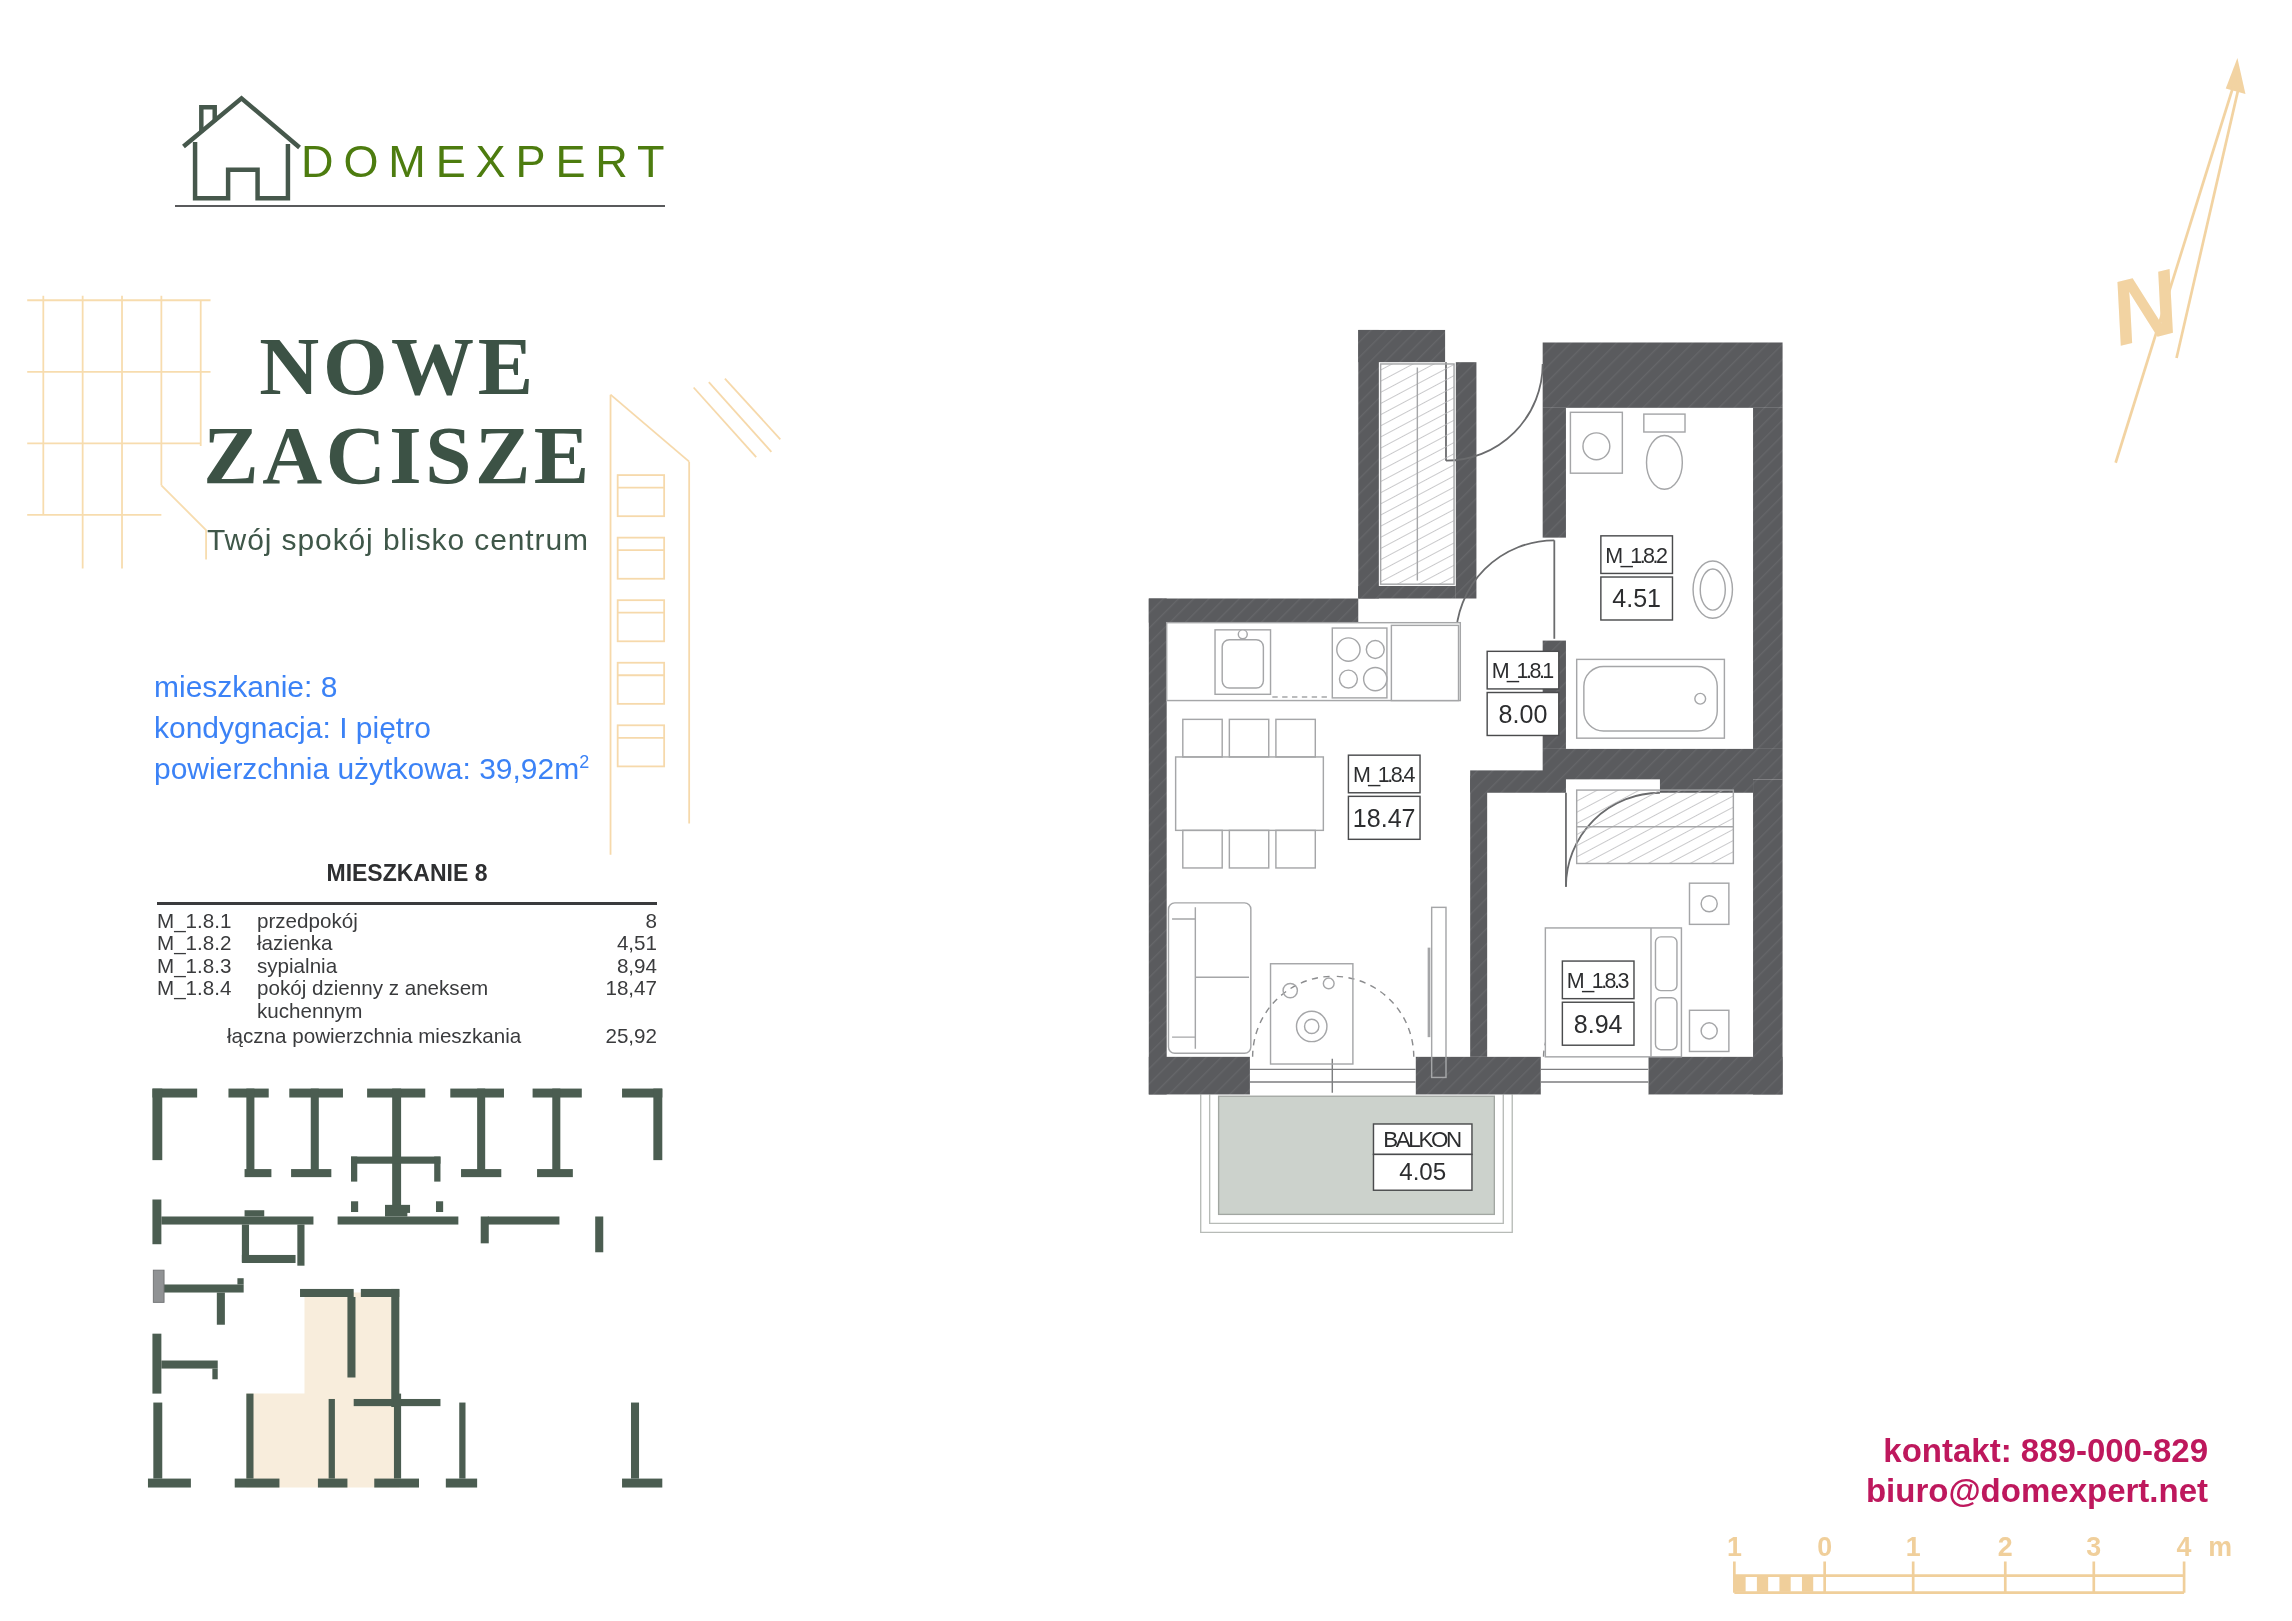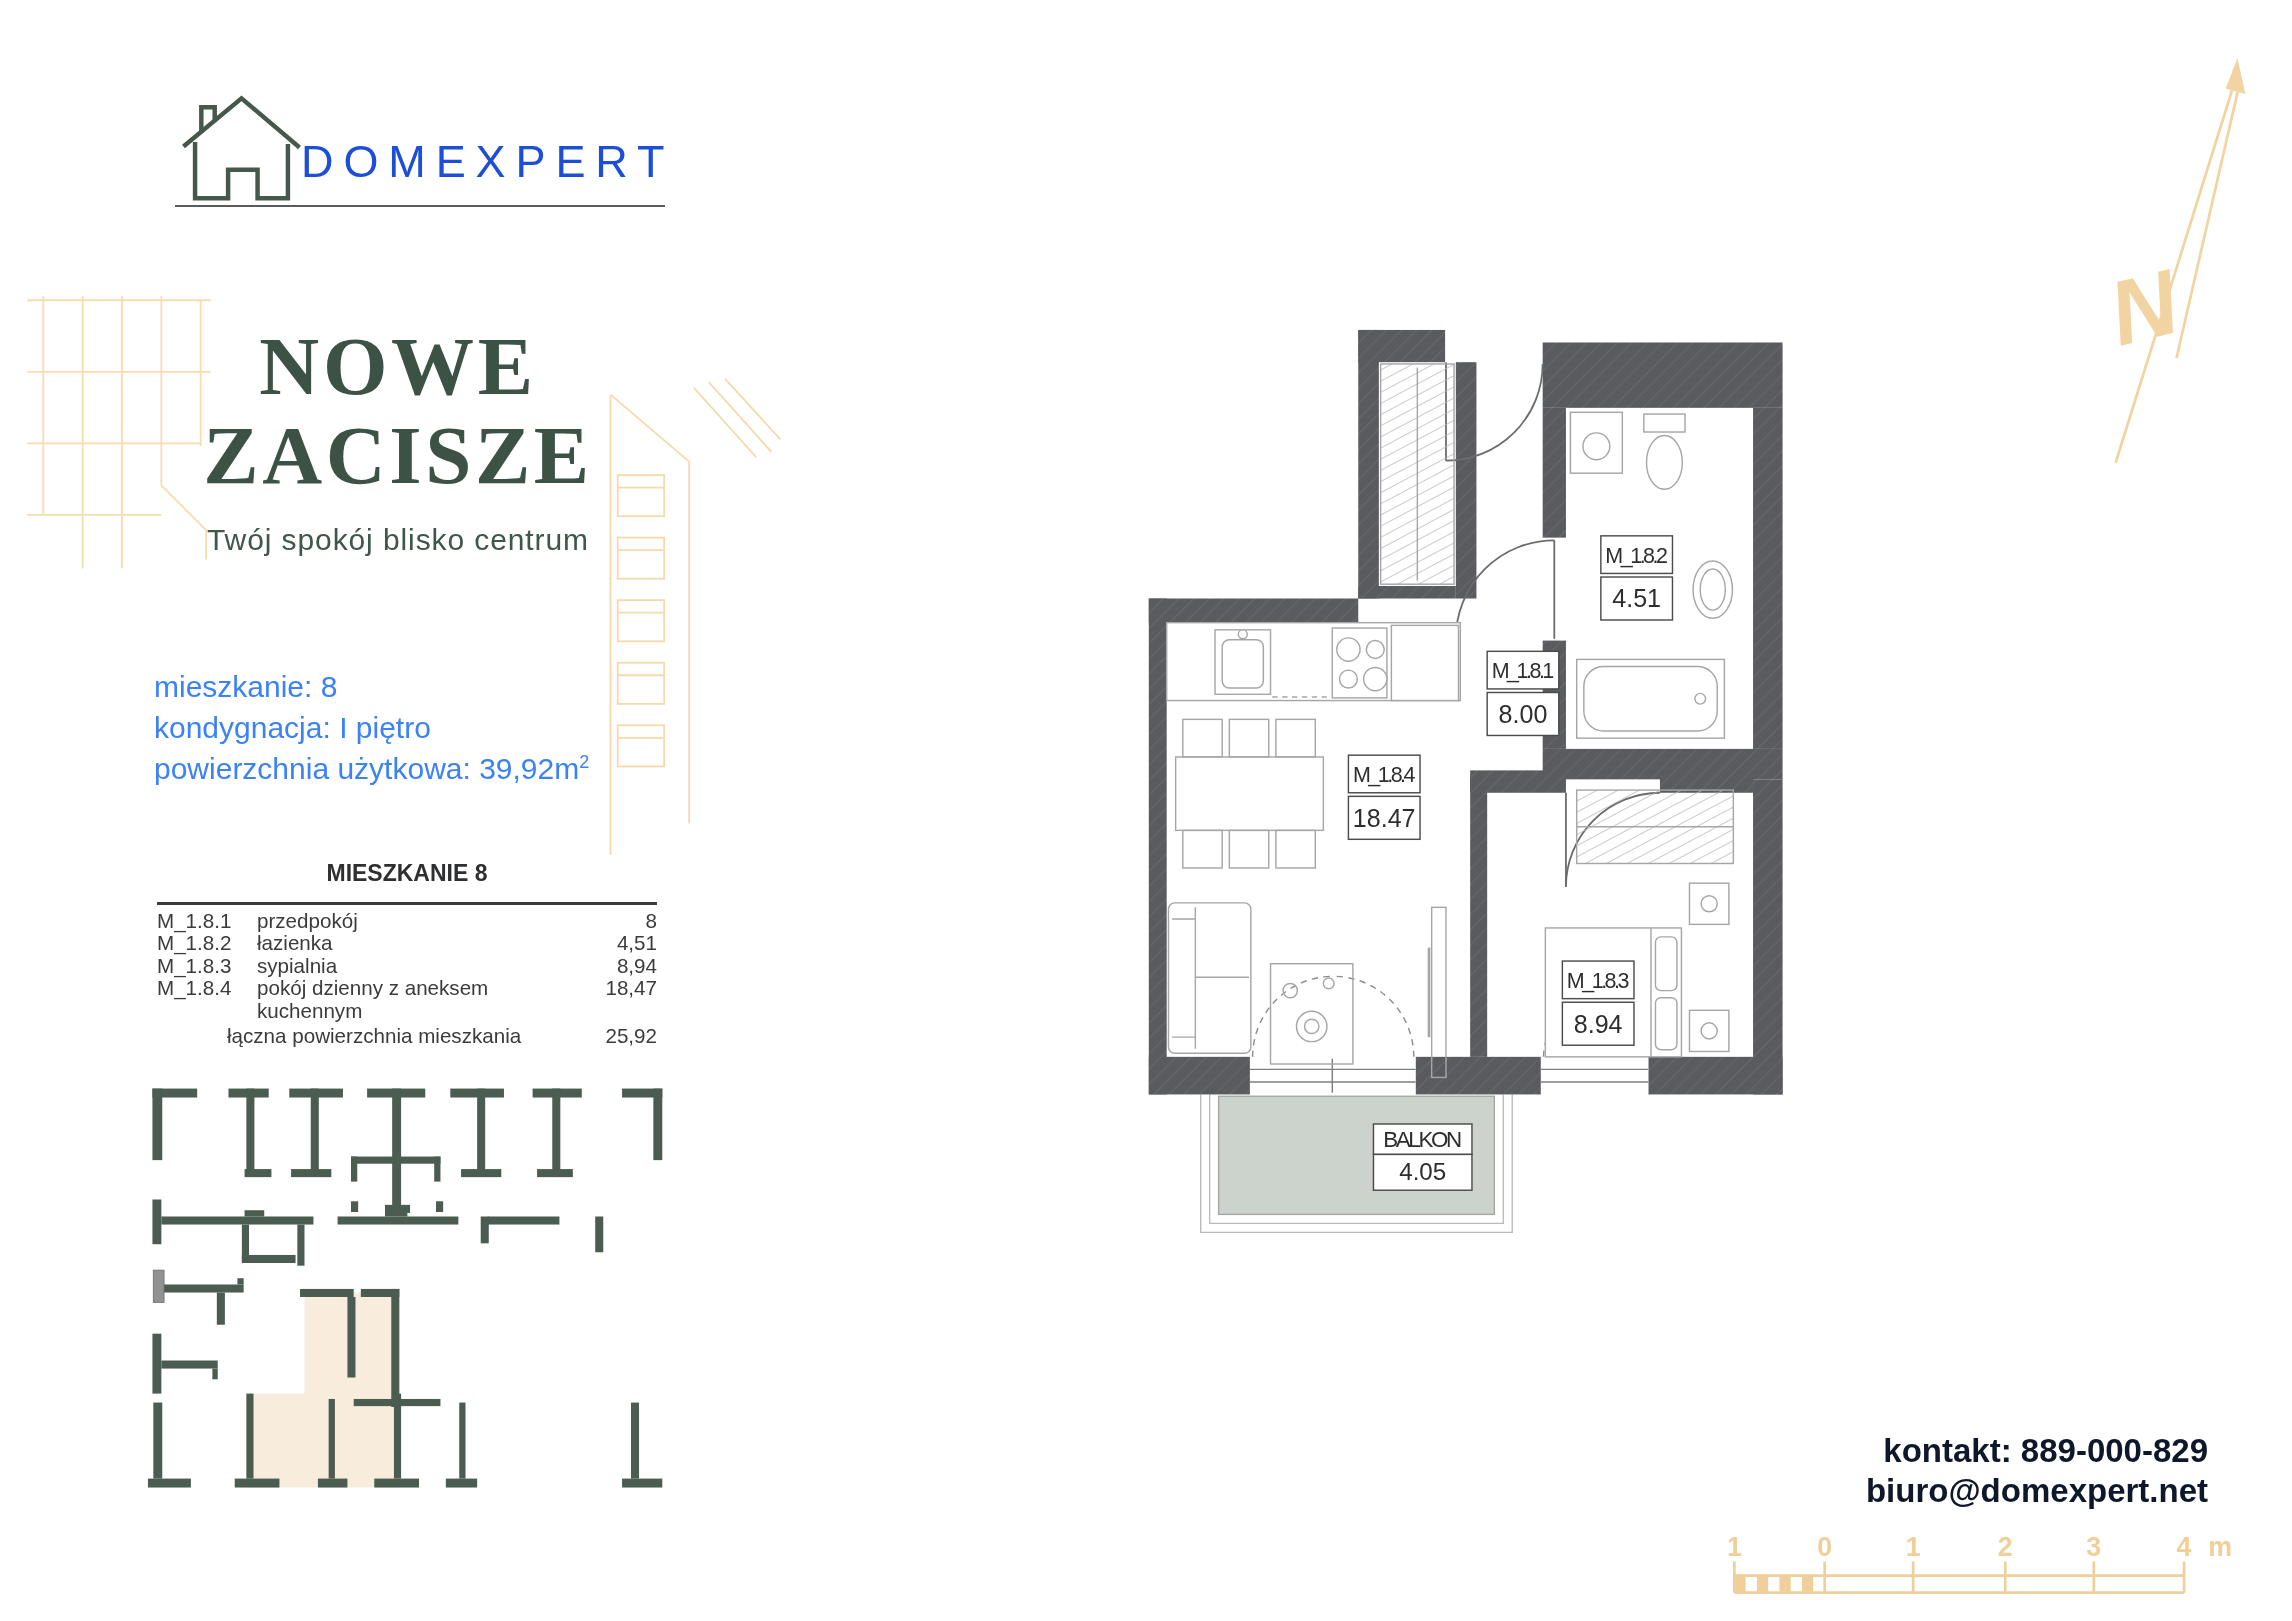--- a/index.html
+++ b/index.html
@@ -1,20 +1,20 @@
 <!DOCTYPE html>
 <html style="font-size:14.3px"><head>
 <meta charset="utf-8">
 <style>
   html,body{margin:0;padding:0;background:#fff;}
   .page{position:relative;width:2293px;height:1621px;background:#ffffff;overflow:hidden;
         font-family:"Liberation Sans",sans-serif;}
   
   .brand-text{position:absolute;left:301px;top:136px;font-size:45px;letter-spacing:9.9px;
-              color:#1d4ed8;font-weight:400;}
+              color:#4d7c0f;font-weight:400;}
   .brand-rule{position:absolute;left:175px;top:205px;width:490px;height:1.8px;background:#595a5c;}
   
   .hero{position:absolute;left:134px;top:322px;width:528px;text-align:center;color:#3c5245;}
   .hero .t1,.hero .t2{font-family:"Liberation Serif",serif;font-weight:bold;font-size:83px;
                       line-height:89px;letter-spacing:3.6px;}
   .hero .sub{margin-top:23px;font-size:30px;letter-spacing:0.9px;color:#3f5749;font-weight:400;}
   
   .unit-info{position:absolute;left:154px;top:663px;font-size:30px;line-height:35px;color:#3b82f6;}
   .unit-info sup{font-size:60%;}
   
@@ -22,21 +22,21 @@
   .t-title{text-align:center;font-weight:bold;font-size:23px;margin-bottom:15px;color:#2e2f31;}
   .t-rule{height:2.7px;background:#3a3b3d;margin-bottom:5.4px;}
   .t-row{display:flex;font-size:20.6px;line-height:22.4px;}
   .t-code{width:100px;flex:none;}
   .t-name{flex:1;}
   .t-area{width:76px;flex:none;text-align:right;}
   .t-row.total{font-weight:normal;margin-top:2.7px;}
   .t-row.total .t-name{padding-left:70px;}
   
   .contact{position:absolute;right:85px;top:1431px;text-align:right;font-size:33px;line-height:40px;
-           font-weight:bold;color:#0f172a;}
+           font-weight:bold;color:#be185d;}
   .abs{position:absolute;}
   svg text{font-family:"Liberation Sans",sans-serif;}
 </style>
 </head>
 <body>
 
 <div class="page">
 
   <svg class="abs" style="left:179px;top:91px;" width="125" height="112" viewBox="0 0 140 125">
     <g fill="none" stroke="#46584c" stroke-width="5">

